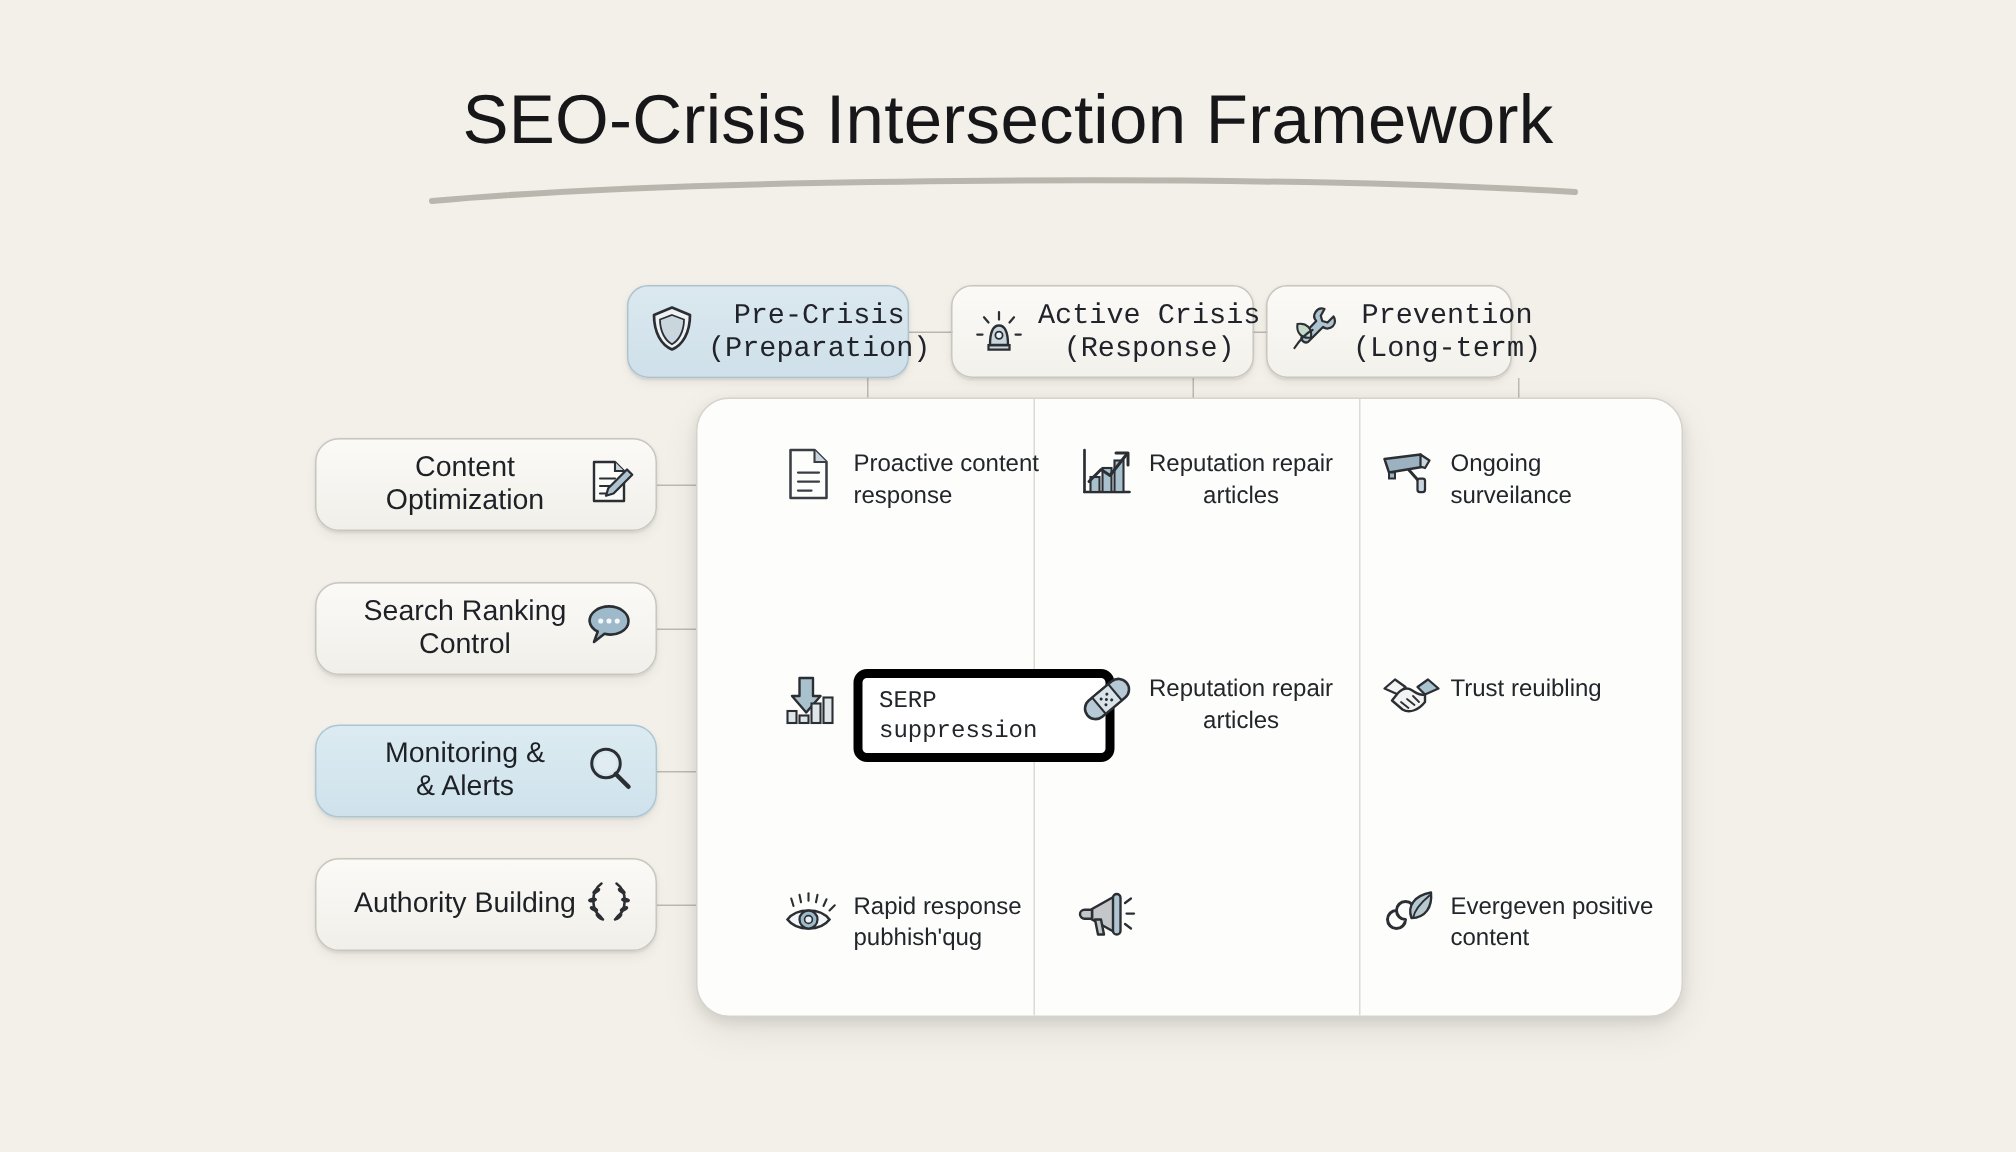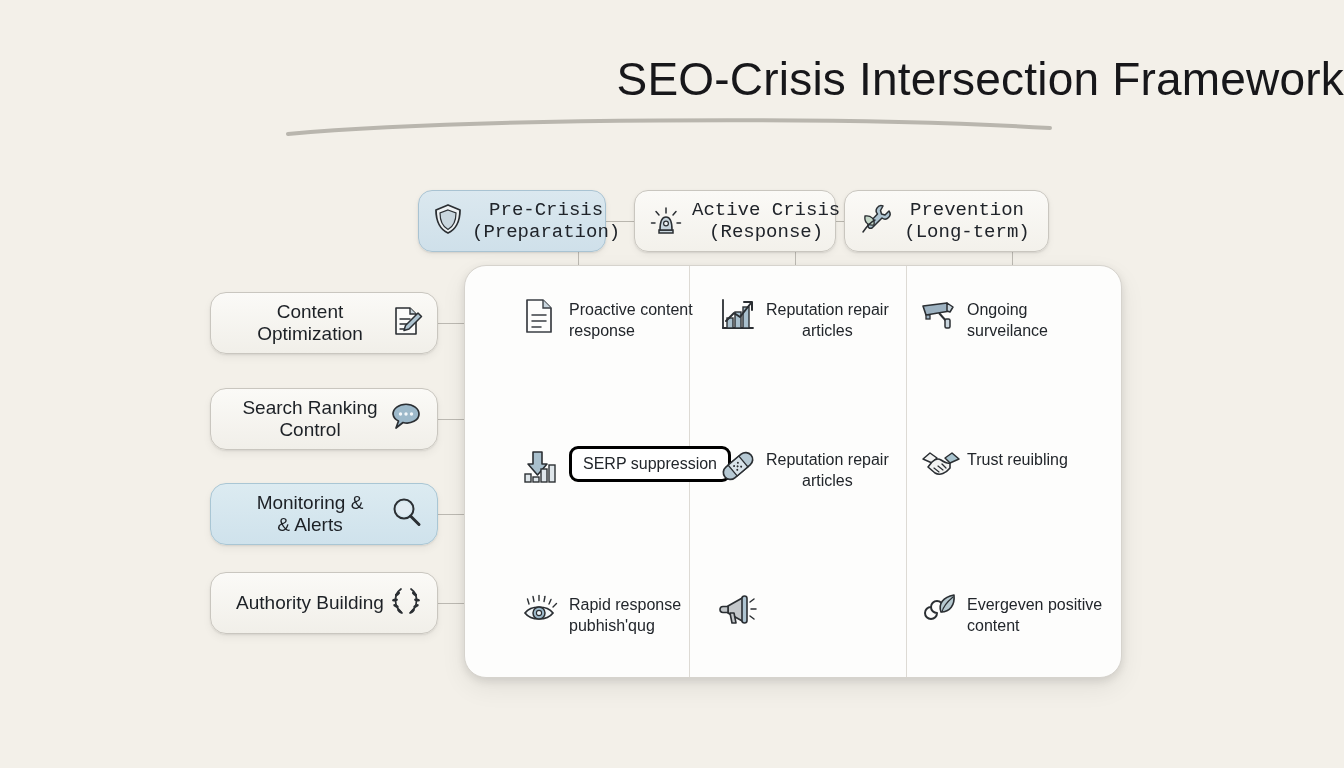--- a/index.html
+++ b/index.html
@@ -9,21 +9,21 @@
     font-family:"Liberation Sans","DejaVu Sans",sans-serif;
     color:#1d1d1f;
     overflow:hidden;
     position:relative;
   }
   .stage{position:absolute;inset:0;}
 
   
   .title{
     position:absolute;left:0;right:0;top:52px;
-    text-align:right;
+    text-align:center;
     font-size:46px;font-weight:400;letter-spacing:.2px;
     color:#17171a;
     white-space:nowrap;
   }
   .title-underline{
     position:absolute;left:286px;top:112px;width:766px;height:26px;
   }
   .title-underline svg{display:block;}
 
   
@@ -43,21 +43,21 @@
     background:linear-gradient(180deg,#dbe8ef 0%,#cfe0ea 100%);
     border-color:#a9c3d2;
   }
   .pill .ptext{
     font-size:19px;line-height:22px;color:#20242a;
     text-align:center;flex:1;white-space:nowrap;
   }
   .pill .ptext i{font-style:normal;display:block;}
   #pill-0{left:8px;width:188px;}
   #pill-1{left:224px;width:202px;}
-  #pill-2{left:434px;width:205px;}
+  #pill-2{left:434px;width:164px;}
 
   
   .pill-link{position:absolute;top:221px;height:1px;background:#b9b6ae;}
   #plink-0{left:606px;width:30px;}
   #plink-1{left:822px;width:24px;}
 
   
   .pill-stub{position:absolute;width:1px;background:#bdbab3;top:252px;height:16px;}
   #pstub-0{left:578px;}
   #pstub-1{left:795px;}
@@ -121,23 +121,24 @@
   .cell.r0{top:30px;}
   .cell.r1{top:180px;}
   .cell.r2{top:325px;}
   .cell .ico{flex:0 0 auto;width:36px;height:36px;margin-top:2px;}
   .cell .ctext{
     font-size:16px;line-height:21px;color:#22262b;
     padding-top:3px;
   }
   .cell .ctext i{font-style:normal;display:block;}
   .cell.boxed .ctext{
-    border:3px solid #000000;border-radius:9px;
+    border:6px solid #000000;border-radius:9px;
     padding:5px 11px;background:#fff;
     line-height:20px;
+    font-family:Liberation Mono, monospace;
   }
   .cell.wide{width:240px;}
 
   svg{overflow:visible;}
 </style>
 </head>
 <body>
 
 <div class="stage">
 

